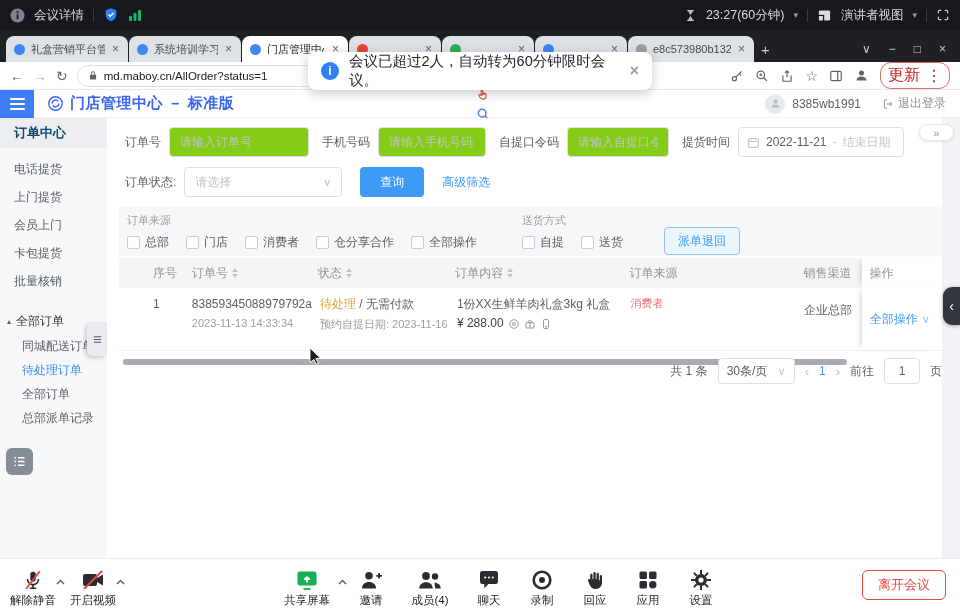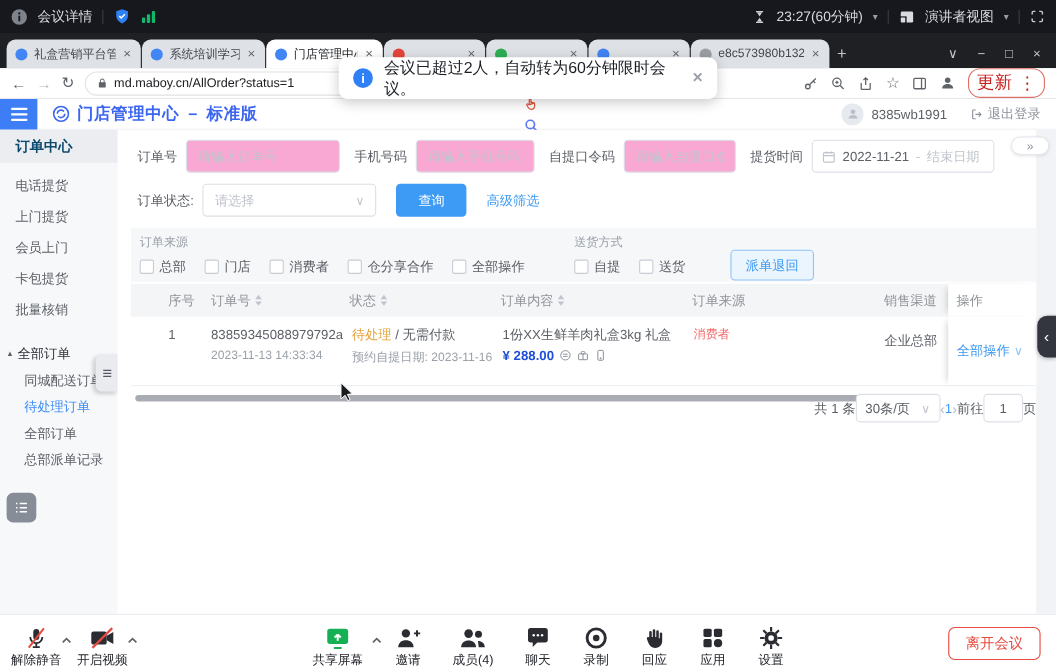--- a/index.html
+++ b/index.html
@@ -84,21 +84,21 @@
 
   
   .main { flex:1; position:relative; background:#fff; font-size:12px; color:#5c6066; overflow:hidden; }
   .gutter { position:absolute; right:0; top:0; width:18px; height:100%; background:#f2f3f6; }
   .expand-pill { position:absolute; right:6px; top:6px; width:35px; height:17px; background:#fff;
                  border:1px solid #e3e6eb; border-radius:9px; color:#8a9099; display:flex; align-items:center;
                  justify-content:center; font-size:11px; box-shadow:0 1px 3px rgba(0,0,0,.1); z-index:5; }
   .frow1 { position:absolute; left:18px; top:9px; display:flex; align-items:center; }
   .frow1 .lab, .frow2 .lab { margin-right:8px; white-space:nowrap; }
   .inp { height:30px; border:1px solid #dcdfe6; border-radius:4px; padding:0 10px; font-size:12px;
-         color:#606266; background:#f9a8d4; outline:none; margin-right:13px;
+         color:#606266; background:#84cc16; outline:none; margin-right:13px;
          font-family:"Liberation Sans","DejaVu Sans",sans-serif;}
   .inp::placeholder { color:#c0c4cc; }
   .dateb { width:166px; height:30px; border:1px solid #dcdfe6; border-radius:4px; display:flex;
            align-items:center; gap:6px; padding:0 8px; background:#fff; }
   .dateb .ph { color:#c0c4cc; }
   .frow2 { position:absolute; left:18px; top:49px; display:flex; align-items:center; }
   .selectb { width:158px; height:30px; border:1px solid #dcdfe6; border-radius:4px; display:flex;
              align-items:center; justify-content:space-between; padding:0 10px; color:#c0c4cc; background:#fff; }
   .chev { color:#c0c4cc; font-size:11px; }
   .btn-primary { width:64px; height:30px; background:#3d9af5; color:#fff; border:none; border-radius:4px;
@@ -121,30 +121,30 @@
   .c { padding-left:8px; display:flex; align-items:center; }
   .c1{width:40px;margin-left:26px;} .c2{width:130px;} .c3{width:142px;} .c4{width:180px;} .c5{width:180px;} .c6{width:68px;}
   .c7{width:83px; background:#fff; box-shadow:-5px 0 6px -4px rgba(0,0,0,.18); height:100%; }
   .trow .c { align-items:flex-start; padding-top:8px; display:block; }
   .trow .c7 { display:flex; align-items:center; padding-top:0; min-height:62px; }
   .l1 { color:#5c6066; line-height:16px; }
   .l2 { color:#9aa0a8; font-size:11px; margin-top:5px; }
   .status-warn { color:#e6a23c; }
   .src-red { color:#f56c6c; font-size:11px; }
   .op-link { color:#3d9af5; display:flex; align-items:center; gap:4px; }
-  .price { color:#1d4ed8; font-weight:bold; display:flex; align-items:center; gap:4px; margin-top:4px; }
+  .price { color:#404040; font-weight:normal; display:flex; align-items:flex-end; gap:4px; margin-top:4px; }
   .sort { display:inline-flex; flex-direction:column; gap:2px; margin-left:4px; }
   .sort i { width:0; height:0; border-left:3.5px solid transparent; border-right:3.5px solid transparent; }
   .sort .up { border-bottom:4px solid #c0c4cc; }
   .sort .dn { border-top:4px solid #c0c4cc; }
   .hscroll { height:6px; margin-top:8px; position:relative; }
   .hthumb { position:absolute; left:4px; top:0; width:88%; height:6px; background:#a9adb3; border-radius:3px; }
 
   .pager { position:absolute; left:12px; top:240px; width:823px; display:flex; justify-content:flex-end;
-           align-items:center; gap:0; color:#5c6066; }
+           align-items:center; gap:10px; color:#5c6066; }
   .psel { width:77px; height:26px; border:1px solid #dcdfe6; border-radius:4px; display:flex;
           align-items:center; justify-content:space-between; padding:4px 8px; background:#fff; }
   .pnum { color:#3d9af5; }
   .parrow { color:#b6bac1; font-size:13px; }
   .pgoto { width:36px; height:26px; border:1px solid #dcdfe6; border-radius:4px; text-align:center;
            color:#5c6066; font-size:12px; font-family:inherit; outline:none; }
 
   
   .side-handle { position:absolute; right:0; top:287px; width:17px; height:38px; background:#33363e;
                  border-radius:9px 0 0 9px; color:#fff; display:flex; align-items:center;

